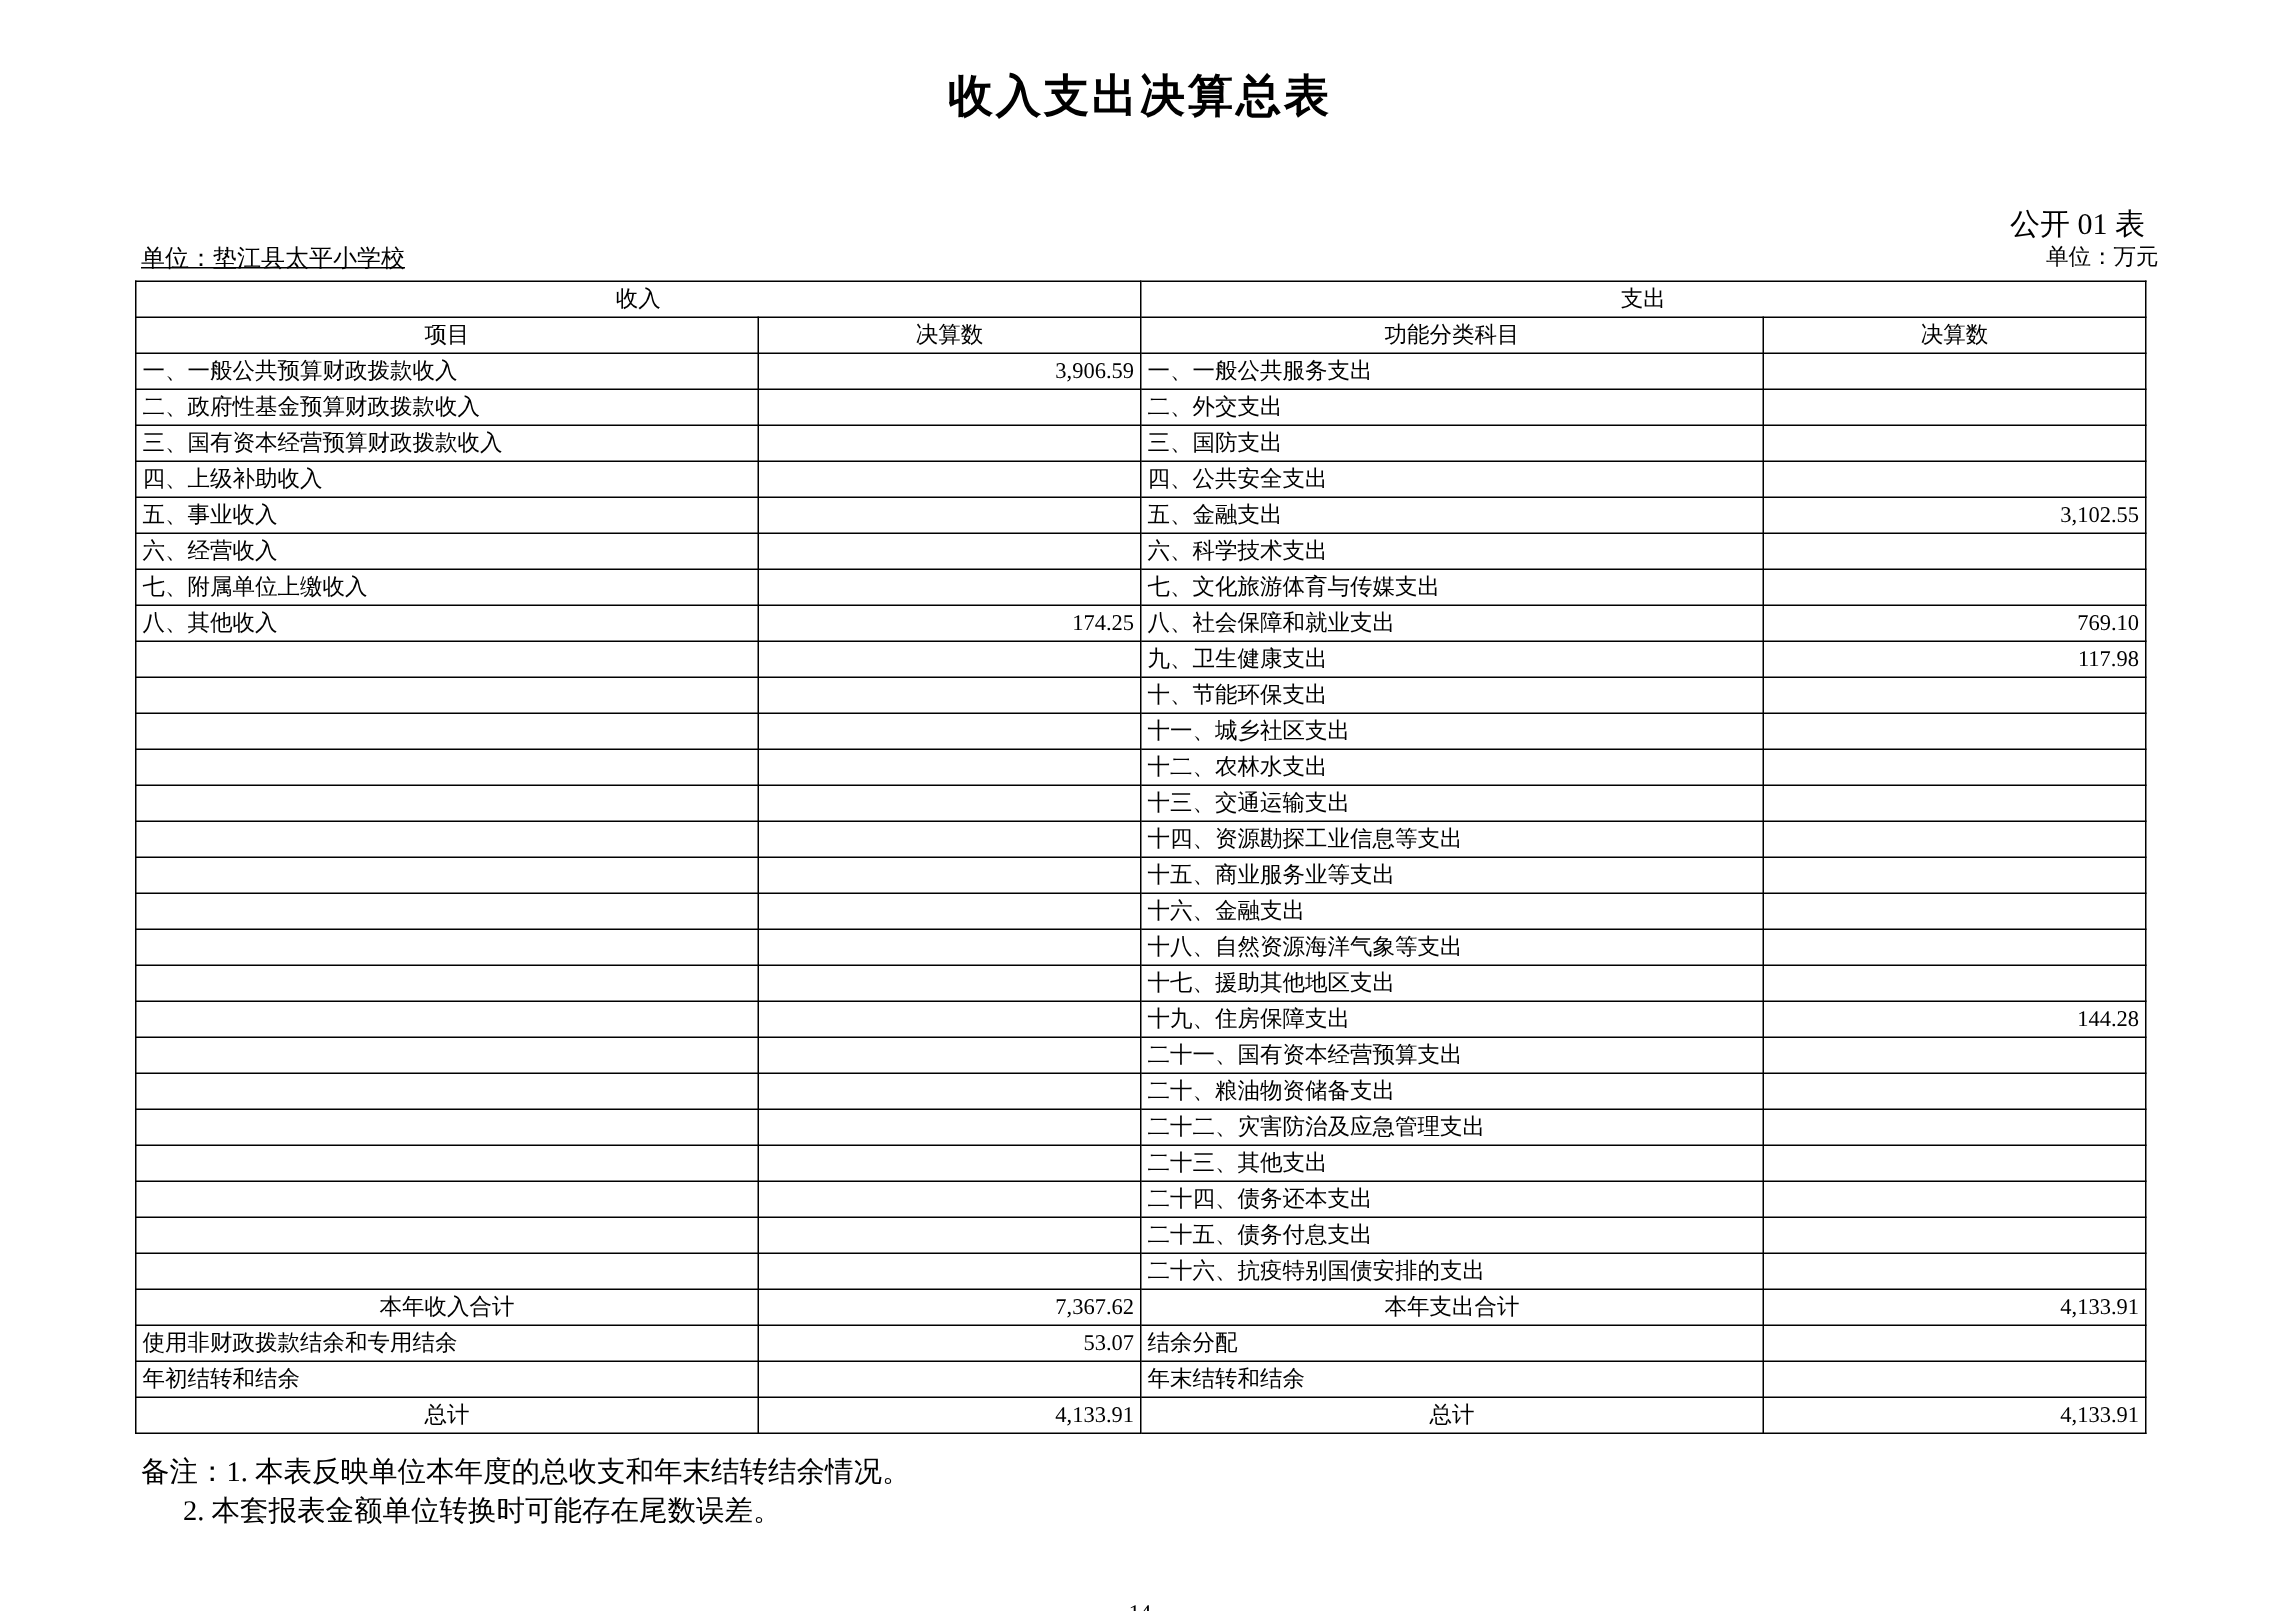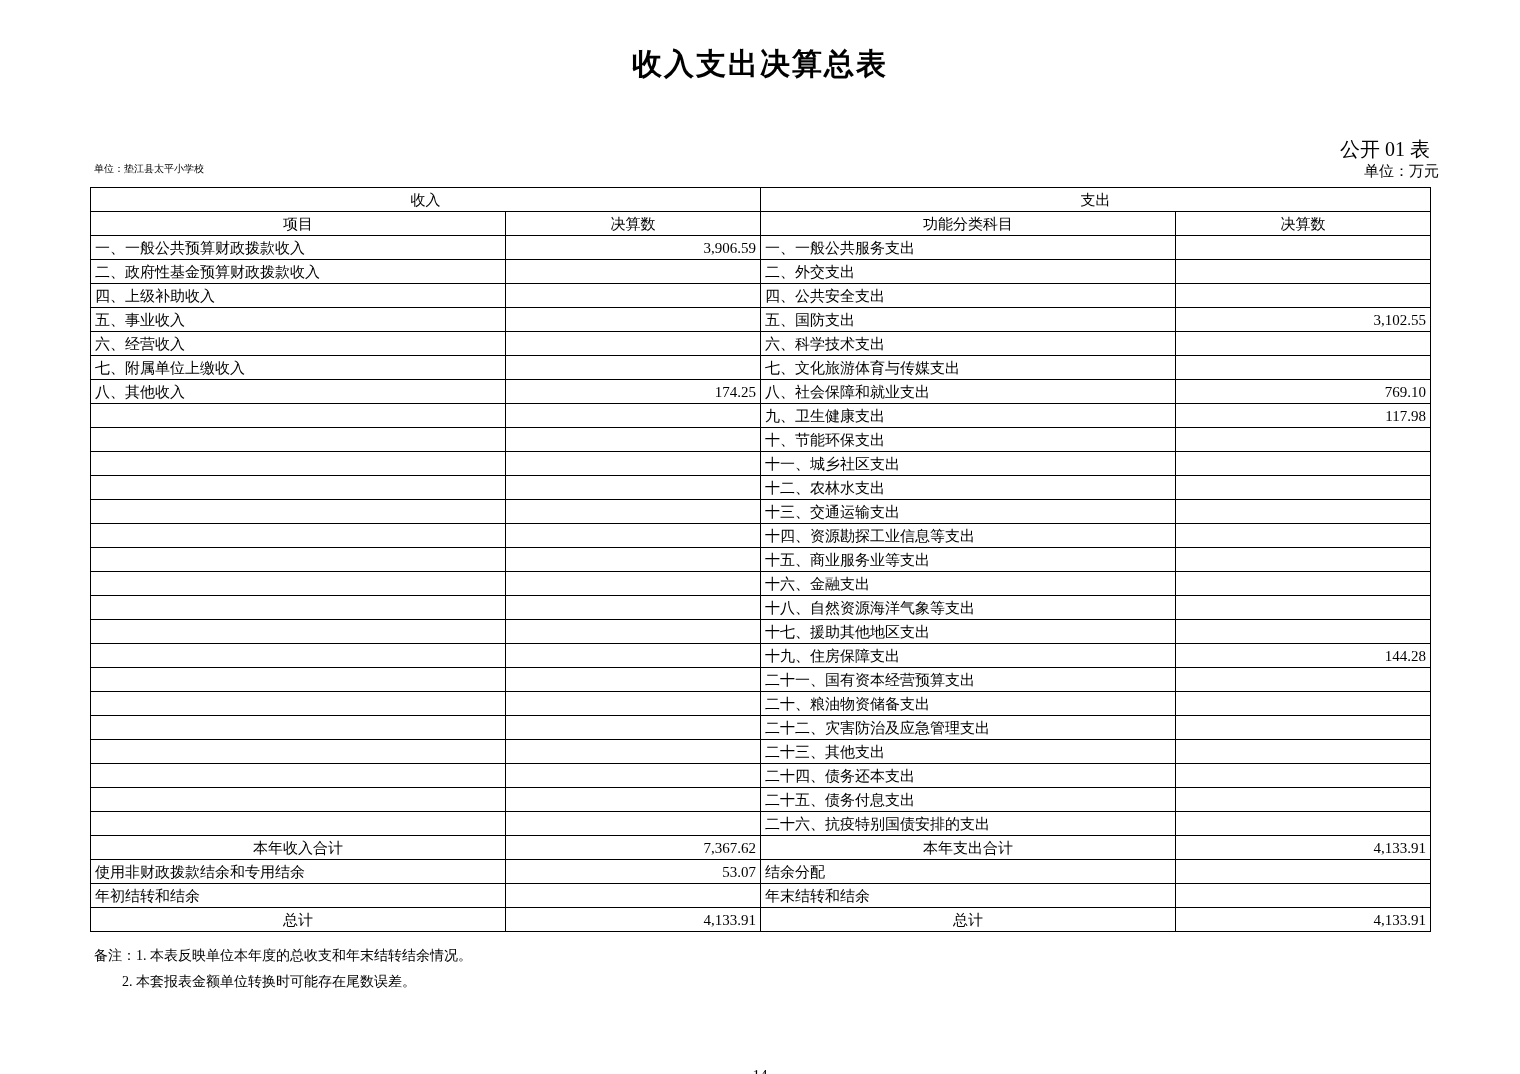--- a/index.html
+++ b/index.html
@@ -38,21 +38,22 @@
     position: absolute;
     right: 81px;
     top: 118px;
     font-size: 15px;
     font-family: Liberation Mono, monospace;
   }
   .unit-left {
     position: absolute;
     left: 94px;
     top: 118px;
-    font-size: 10px;
+    font-size: 16px;
+    text-decoration: underline;
   }
   table.main {
     position: absolute;
     left: 90px;
     top: 143px;
     width: 1340px;
     border-collapse: collapse;
     table-layout: fixed;
     font-size: 15px;
   }
@@ -77,22 +78,22 @@
     padding-left: 6px;
   }
   .ctr {
     text-align: center;
   }
   .w-item { width: 415px; }
   .w-num  { width: 255px; }
   .notes {
     position: absolute;
     left: 94px;
-    top: 899px;
-    font-size: 14px;
+    top: 925px;
+    font-size: 19px;
     line-height: 26px;
   }
   .notes .n2 { padding-left: 28px; }
   .footer {
     position: absolute;
     left: 0;
     right: 0;
     top: 1022px;
     text-align: center;
     font-size: 15px;
@@ -133,29 +134,35 @@
           <td class="lbl">一、一般公共服务支出</td>
           <td class="num"></td>
         </tr>
         <tr>
           <td class="lbl">二、政府性基金预算财政拨款收入</td>
           <td class="num"></td>
           <td class="lbl">二、外交支出</td>
           <td class="num"></td>
         </tr>
         <tr>
+          <td class="lbl">三、国有资本经营预算财政拨款收入</td>
+          <td class="num"></td>
+          <td class="lbl">三、国防支出</td>
+          <td class="num"></td>
+        </tr>
+        <tr>
           <td class="lbl">四、上级补助收入</td>
           <td class="num"></td>
           <td class="lbl">四、公共安全支出</td>
           <td class="num"></td>
         </tr>
         <tr>
           <td class="lbl">五、事业收入</td>
           <td class="num"></td>
-          <td class="lbl">五、国防支出</td>
+          <td class="lbl">五、金融支出</td>
           <td class="num">3,102.55</td>
         </tr>
         <tr>
           <td class="lbl">六、经营收入</td>
           <td class="num"></td>
           <td class="lbl">六、科学技术支出</td>
           <td class="num"></td>
         </tr>
         <tr>
           <td class="lbl">七、附属单位上缴收入</td>

